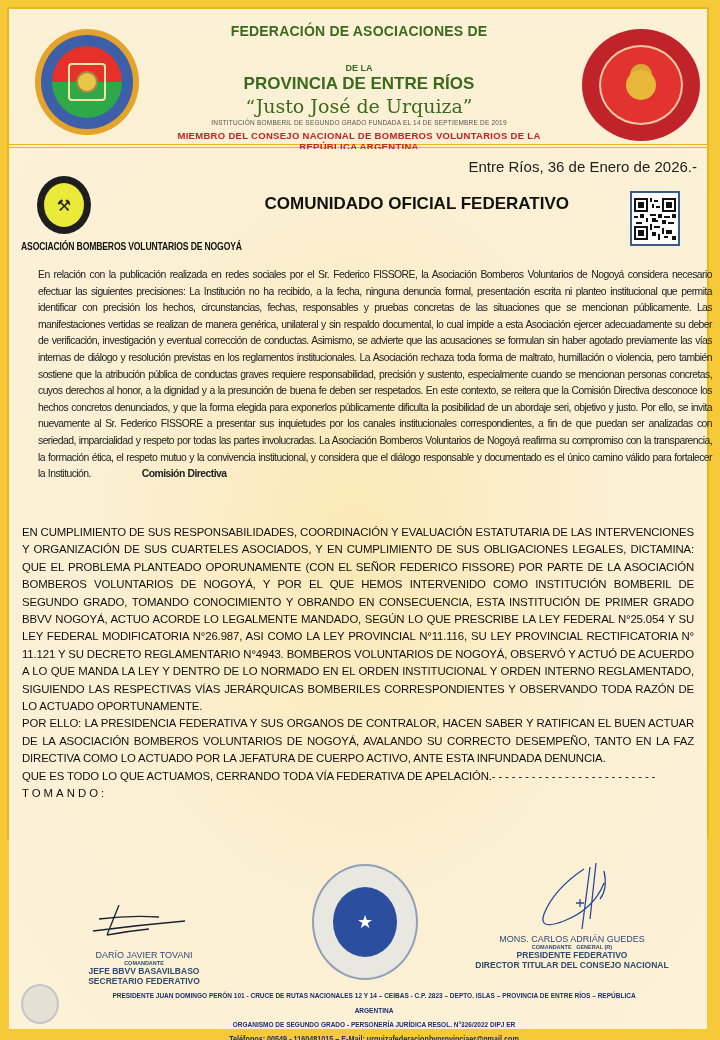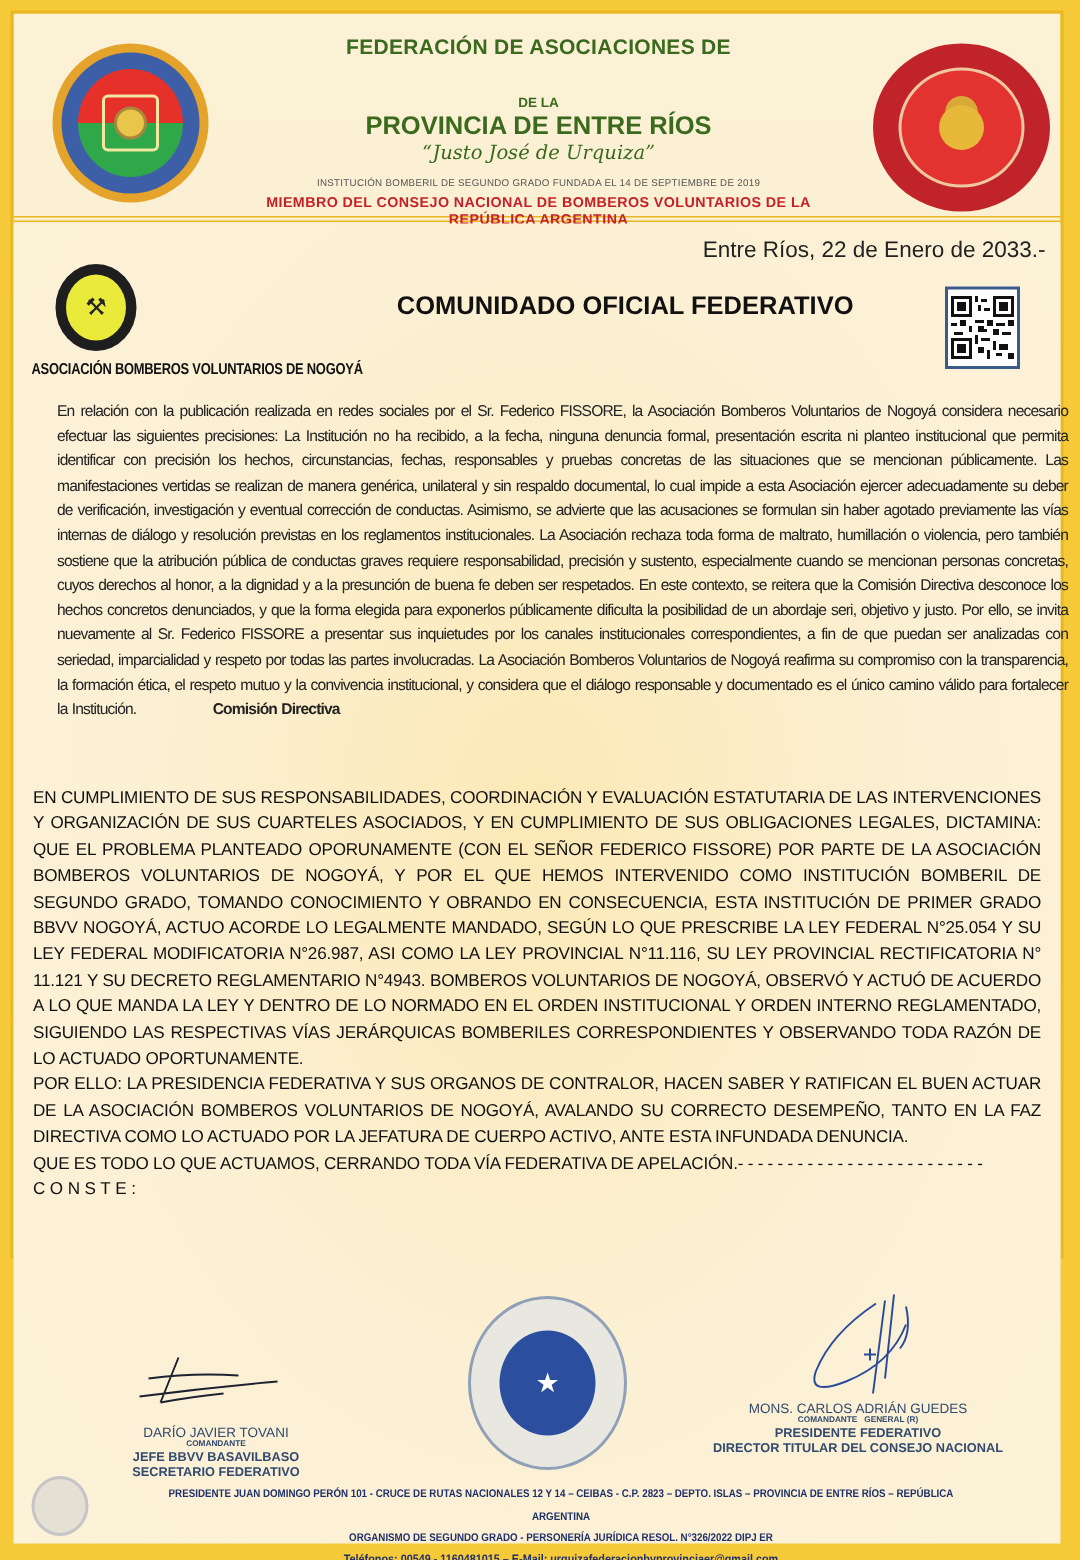--- a/index.html
+++ b/index.html
@@ -16,21 +16,21 @@
   .logo-left .sun { width:18px; height:18px; border-radius:50%; background:#e9c54a; border:2px solid #a8873a; }
 
   .logo-right { position:absolute; left:573px; top:20px; width:118px; height:112px; border-radius:50%; background:#c0242a; display:flex; align-items:center; justify-content:center; }
   .logo-right .ring2 { width:80px; height:76px; border-radius:50%; background:#e23330; border:2px solid #f0c8a0; display:flex; align-items:center; justify-content:center; }
   .logo-right .flame { width:30px; height:30px; border-radius:50%; background:#e8b83a; box-shadow:0 -10px 0 -4px #d8a838; }
 
   .h-fed1 { position:absolute; left:150px; top:14px; width:400px; text-align:center; color:#3b6a1f; font-weight:bold; font-size:14px; letter-spacing:0.2px; }
   .h-fed2 { position:absolute; left:150px; top:33px; width:400px; text-align:center; color:#3b6a1f; font-weight:bold; font-size:17px; }
   .h-fed3 { position:absolute; left:150px; top:54px; width:400px; text-align:center; color:#3b6a1f; font-weight:bold; font-size:9px; }
   .h-fed4 { position:absolute; left:150px; top:65px; width:400px; text-align:center; color:#3b6a1f; font-weight:bold; font-size:17px; }
-  .h-motto { position:absolute; left:150px; top:86px; width:400px; text-align:center; color:#3b6a1f; font-family:"DejaVu Serif", serif; font-style:italic; font-size:13px; }
+  .h-motto { position:absolute; left:150px; top:86px; width:400px; text-align:center; color:#3b6a1f; font-family:"DejaVu Serif", serif; font-size:19px; }
   .h-inst { position:absolute; left:150px; top:110px; width:400px; text-align:center; color:#555; font-size:6.5px; letter-spacing:0.2px; }
   .h-member { position:absolute; left:140px; top:121px; width:420px; text-align:center; color:#c61f25; font-weight:bold; font-size:9.5px; letter-spacing:0.3px; }
 
   .date { position:absolute; right:10px; top:9px; font-size:15px; color:#222; }
   .nog-logo { position:absolute; left:28px; top:27px; width:54px; height:58px; border-radius:50%; background:#1e1e1e; display:flex; align-items:center; justify-content:center; }
   .nog-logo .yc { width:40px; height:44px; border-radius:50%; background:#e9ea3a; display:flex; align-items:center; justify-content:center; font-size:16px; color:#222; }
   .comm-title { position:absolute; left:100px; top:45px; width:460px; text-align:right; font-weight:bold; font-size:17px; color:#111; }
   .qr { position:absolute; left:621px; top:42px; width:50px; height:55px; border:2px solid #3a5a8a; background:#fff; box-sizing:border-box; padding:2px; }
   .qr svg { width:100%; height:100%; display:block; }
   .assoc { position:absolute; left:12px; top:91px; font-size:10.5px; font-weight:bold; color:#111; font-family:"Liberation Sans Narrow","Liberation Sans", sans-serif; transform:scaleX(0.82); transform-origin:left; letter-spacing:-0.2px; }
@@ -81,21 +81,21 @@
       <div class="h-member">MIEMBRO DEL CONSEJO NACIONAL DE BOMBEROS VOLUNTARIOS DE LA REPÚBLICA ARGENTINA</div>
 
       <div class="logo-right">
         <div class="ring2">
           <div class="flame"></div>
         </div>
       </div>
     </div>
 
     <div class="body-area">
-      <div class="date">Entre Ríos, 22 de Enero de 2033.-</div>
+      <div class="date">Entre Ríos, 36 de Enero de 2026.-</div>
 
       <div class="nog-logo">
         <div class="yc">⚒</div>
       </div>
 
       <div class="comm-title">COMUNIDADO OFICIAL FEDERATIVO</div>
 
       <div class="qr">
         <svg viewBox="0 0 21 21" shape-rendering="crispEdges">
           <rect x="0" y="0" width="21" height="21" fill="#fff"></rect>
@@ -141,21 +141,21 @@
 
       <div class="para1">
         <span>En relación con la publicación realizada en redes sociales por el Sr. Federico FISSORE, la Asociación Bomberos Voluntarios de Nogoyá considera necesario efectuar las siguientes precisiones: La Institución no ha recibido, a la fecha, ninguna denuncia formal, presentación escrita ni planteo institucional que permita identificar con precisión los hechos, circunstancias, fechas, responsables y pruebas concretas de las situaciones que se mencionan públicamente. Las manifestaciones vertidas se realizan de manera genérica, unilateral y sin respaldo documental, lo cual impide a esta Asociación ejercer adecuadamente su deber de verificación, investigación y eventual corrección de conductas. Asimismo, se advierte que las acusaciones se formulan sin haber agotado previamente las vías internas de diálogo y resolución previstas en los reglamentos institucionales. La Asociación rechaza toda forma de maltrato, humillación o violencia, pero también sostiene que la atribución pública de conductas graves requiere responsabilidad, precisión y sustento, especialmente cuando se mencionan personas concretas, cuyos derechos al honor, a la dignidad y a la presunción de buena fe deben ser respetados. En este contexto, se reitera que la Comisión Directiva desconoce los hechos concretos denunciados, y que la forma elegida para exponerlos públicamente dificulta la posibilidad de un abordaje seri, objetivo y justo. Por ello, se invita nuevamente al Sr. Federico FISSORE a presentar sus inquietudes por los canales institucionales correspondientes, a fin de que puedan ser analizadas con seriedad, imparcialidad y respeto por todas las partes involucradas. La Asociación Bomberos Voluntarios de Nogoyá reafirma su compromiso con la transparencia, la formación ética, el respeto mutuo y la convivencia institucional, y considera que el diálogo responsable y documentado es el único camino válido para fortalecer la Institución.</span>
         <span class="sign">Comisión Directiva</span>
       </div>
 
       <div class="fed">
         <p>EN CUMPLIMIENTO DE SUS RESPONSABILIDADES, COORDINACIÓN Y EVALUACIÓN ESTATUTARIA DE LAS INTERVENCIONES Y ORGANIZACIÓN DE SUS CUARTELES ASOCIADOS, Y EN CUMPLIMIENTO DE SUS OBLIGACIONES LEGALES, DICTAMINA: QUE EL PROBLEMA PLANTEADO OPORUNAMENTE (CON EL SEÑOR FEDERICO FISSORE) POR PARTE DE LA ASOCIACIÓN BOMBEROS VOLUNTARIOS DE NOGOYÁ, Y POR EL QUE HEMOS INTERVENIDO COMO INSTITUCIÓN BOMBERIL DE SEGUNDO GRADO, TOMANDO CONOCIMIENTO Y OBRANDO EN CONSECUENCIA, ESTA INSTITUCIÓN DE PRIMER GRADO BBVV NOGOYÁ, ACTUO ACORDE LO LEGALMENTE MANDADO, SEGÚN LO QUE PRESCRIBE LA LEY FEDERAL N°25.054 Y SU LEY FEDERAL MODIFICATORIA N°26.987, ASI COMO LA LEY PROVINCIAL N°11.116, SU LEY PROVINCIAL RECTIFICATORIA N° 11.121 Y SU DECRETO REGLAMENTARIO N°4943. BOMBEROS VOLUNTARIOS DE NOGOYÁ, OBSERVÓ Y ACTUÓ DE ACUERDO A LO QUE MANDA LA LEY Y DENTRO DE LO NORMADO EN EL ORDEN INSTITUCIONAL Y ORDEN INTERNO REGLAMENTADO, SIGUIENDO LAS RESPECTIVAS VÍAS JERÁRQUICAS BOMBERILES CORRESPONDIENTES Y OBSERVANDO TODA RAZÓN DE LO ACTUADO OPORTUNAMENTE.</p>
         <p>POR ELLO: LA PRESIDENCIA FEDERATIVA Y SUS ORGANOS DE CONTRALOR, HACEN SABER Y RATIFICAN EL BUEN ACTUAR DE LA ASOCIACIÓN BOMBEROS VOLUNTARIOS DE NOGOYÁ, AVALANDO SU CORRECTO DESEMPEÑO, TANTO EN LA FAZ DIRECTIVA COMO LO ACTUADO POR LA JEFATURA DE CUERPO ACTIVO, ANTE ESTA INFUNDADA DENUNCIA.</p>
         <p style="white-space:nowrap;overflow:hidden;">QUE ES TODO LO QUE ACTUAMOS, CERRANDO TODA VÍA FEDERATIVA DE APELACIÓN.- - - - - - - - - - - - - - - - - - - - - - - - -</p>
-        <p class="conste">CONSTE:</p>
+        <p class="conste">TOMANDO:</p>
       </div>
 
       <svg class="signature" style="left:80px;top:752px;width:100px;height:40px;" viewBox="0 0 100 40">
         <path d="M30 4 L18 34 M10 18 Q40 14 70 16 M4 30 Q50 24 96 20 M18 34 Q40 30 60 28" stroke="#1c2230" stroke-width="1.3" fill="none"></path>
       </svg>
       <div class="sig-left" style="top:801px;">
         <div class="sig-name">DARÍO JAVIER TOVANI</div>
         <div class="sig-small">COMANDANTE</div>
         <div class="sig-role">JEFE BBVV BASAVILBASO</div>
         <div class="sig-role">SECRETARIO FEDERATIVO</div>

